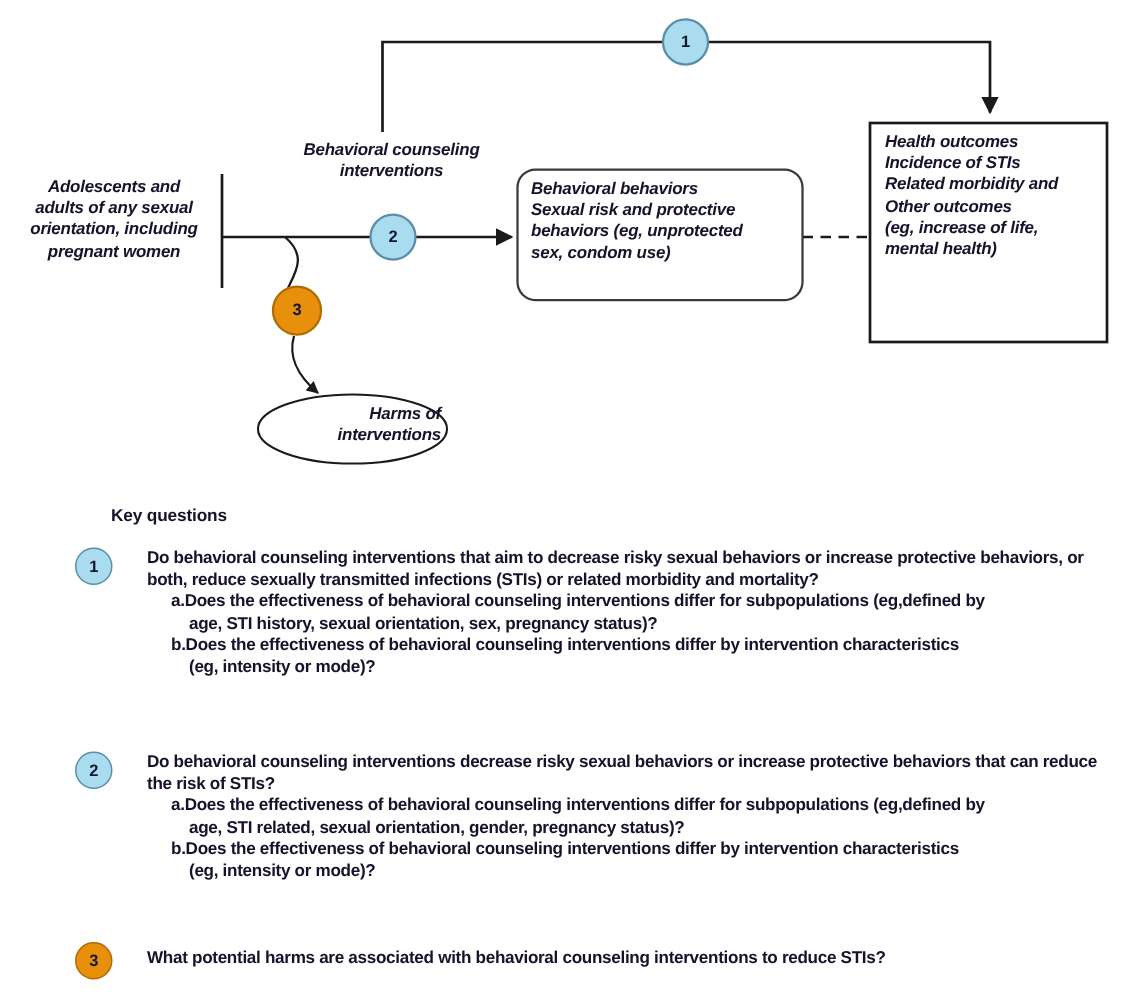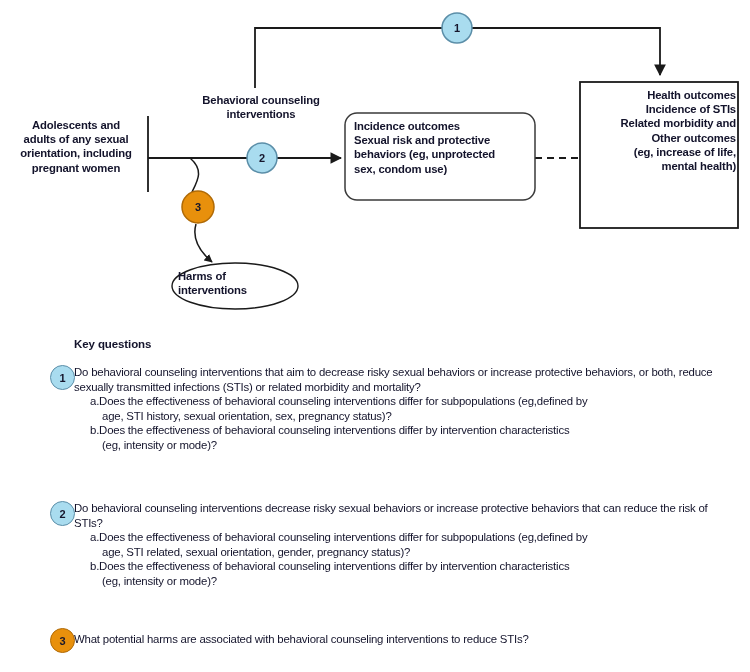--- a/index.html
+++ b/index.html
@@ -37,20 +37,21 @@
     height: 330px;
   }
 
   .fw-text {
     position: absolute;
     font-weight: bold;
     font-size: 11.3px;
     line-height: 14.2px;
     letter-spacing: -0.15px;
     color: #13132b;
+    font-style: italic;
   }
 
   #population-label {
     left: 8px;
     top: 118px;
     width: 136px;
     text-align: center;
   }
 
   #intervention-label {
@@ -64,28 +65,28 @@
     left: 354px;
     top: 119px;
     width: 178px;
     text-align: left;
   }
 
   #health-box-text {
     left: 590px;
     top: 88px;
     width: 146px;
-    text-align: right;
+    text-align: left;
   }
 
   #harms-label {
     left: 178px;
     top: 269px;
     width: 116px;
-    text-align: left;
+    text-align: right;
   }
 
   .fw-line { display: block; }
 
   .node-num {
     position: absolute;
     font-weight: bold;
     font-size: 11px;
     color: #16162c;
     text-align: center;
@@ -137,24 +138,24 @@
     background: #a9dcef;
     border: 1.4px solid #5b8ea8;
   }
   .kq-badge.orange {
     background: #e8900c;
     border: 1.4px solid #b06a06;
   }
 
   .kq-body {
     position: absolute;
-    left: 24px;
+    left: 48px;
     top: 0px;
     width: 650px;
-    font-weight: normal;
+    font-weight: bold;
     font-size: 11.4px;
     line-height: 14.6px;
     letter-spacing: -0.2px;
     color: #13132b;
   }
   .kq-main { display: block; }
   .kq-sub {
     display: block;
     padding-left: 18px;
     text-indent: -2px;
@@ -238,21 +239,21 @@
       <span class="fw-line">orientation, including</span>
       <span class="fw-line">pregnant women</span>
     </div>
 
     <div class="fw-text" id="intervention-label">
       <span class="fw-line">Behavioral counseling</span>
       <span class="fw-line">interventions</span>
     </div>
 
     <div class="fw-text" id="behavioral-box-text">
-      <span class="fw-line">Incidence outcomes</span>
+      <span class="fw-line">Behavioral behaviors</span>
       <span class="fw-line">Sexual risk and protective</span>
       <span class="fw-line">behaviors (eg, unprotected</span>
       <span class="fw-line">sex, condom use)</span>
     </div>
 
     <div class="fw-text" id="health-box-text">
       <span class="fw-line">Health outcomes</span>
       <span class="fw-line">Incidence of STIs</span>
       <span class="fw-line">Related morbidity and</span>
       <span class="fw-line">Other outcomes</span>

